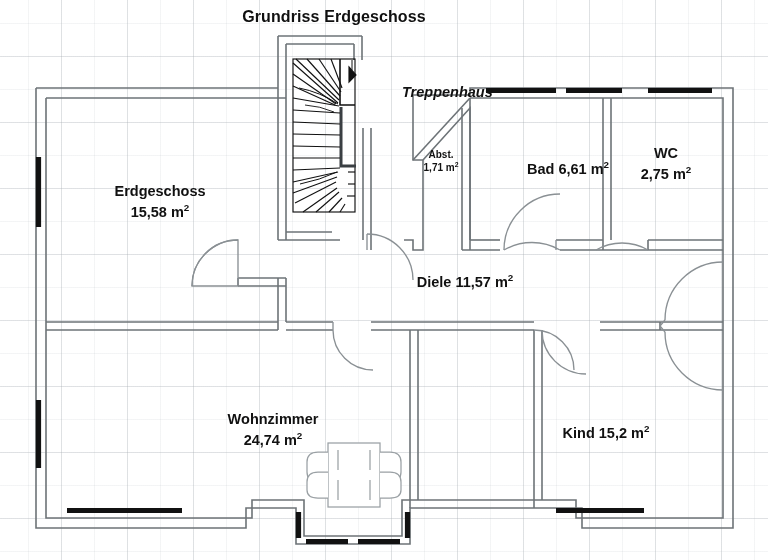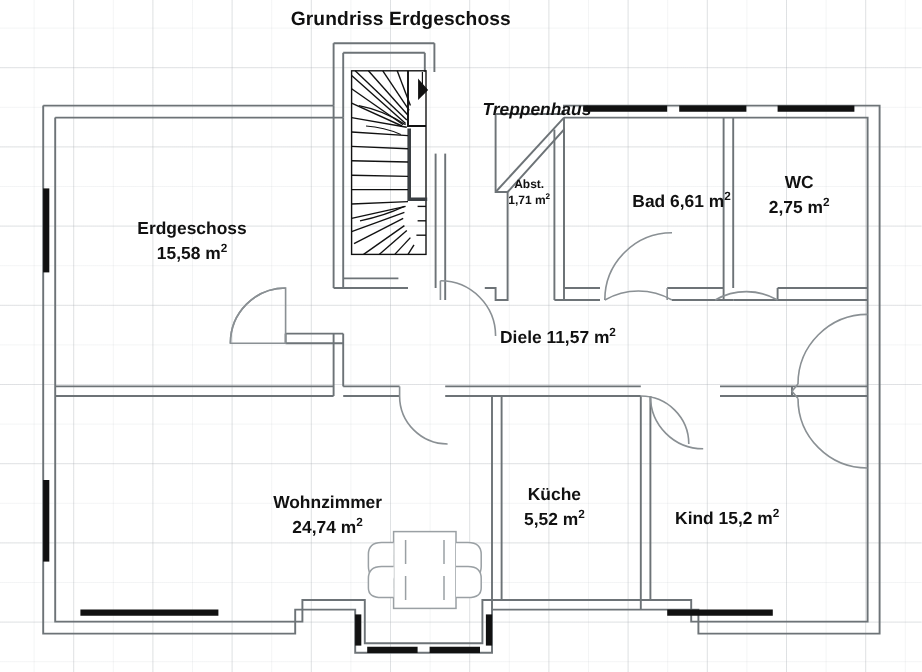--- a/index.html
+++ b/index.html
@@ -248,22 +248,18 @@
 
   <div class="lbl" style="left:465px;top:271px;">
     <span class="ln"><span>Diele 11,57 m</span><sup>2</sup></span>
   </div>
 
   <div class="lbl" style="left:234px;top:410px;margin-left:39px;">
     <span class="ln">Wohnzimmer</span>
     <span class="ln"><span>24,74 m</span><sup>2</sup></span>
   </div>
 
-  <div class="lbl" style="left:462px;top:404px;">
-    <span class="ln">Küche</span>
-    <span class="ln"><span>5,52 m</span><sup>2</sup></span>
-  </div>
 
   <div class="lbl" style="left:606px;top:422px;">
     <span class="ln"><span>Kind 15,2 m</span><sup>2</sup></span>
   </div>
 
 </div>
 
 </body></html>

